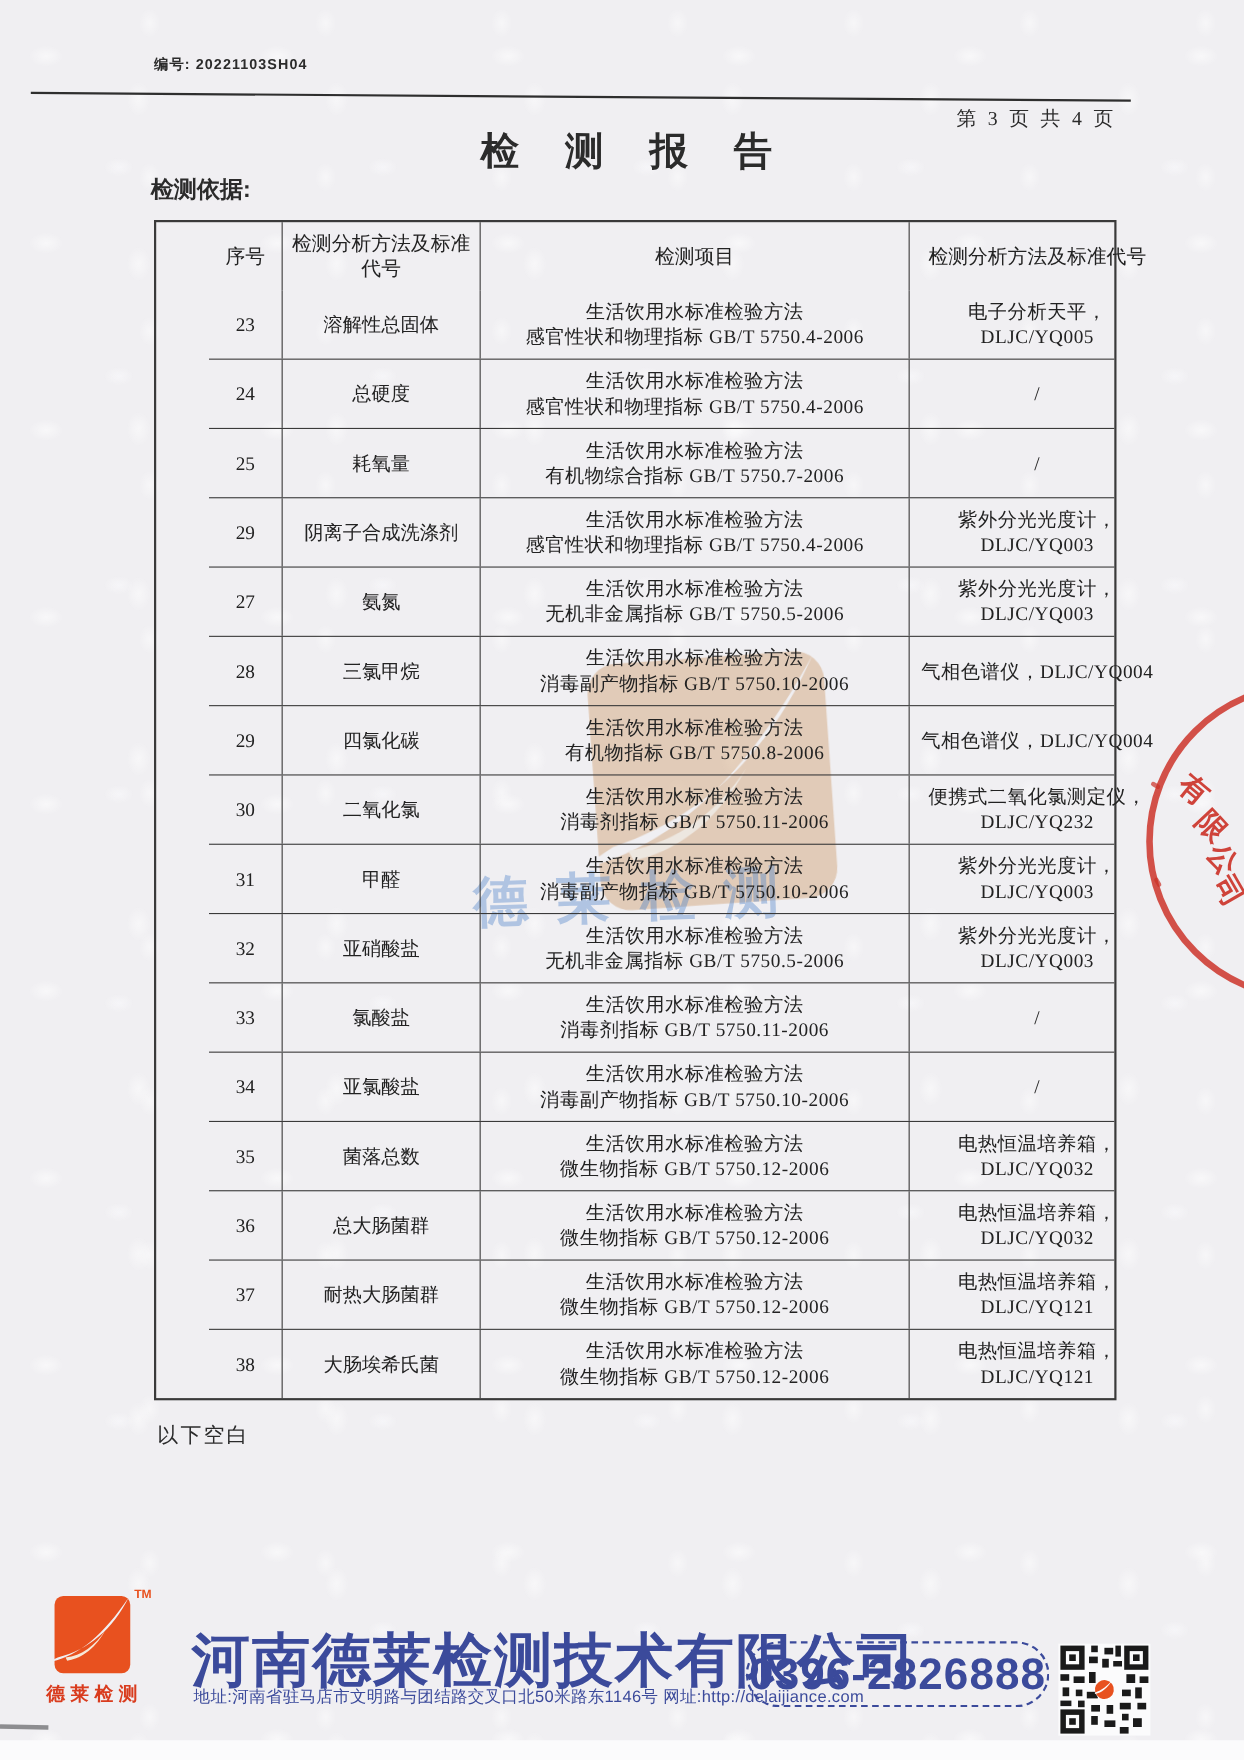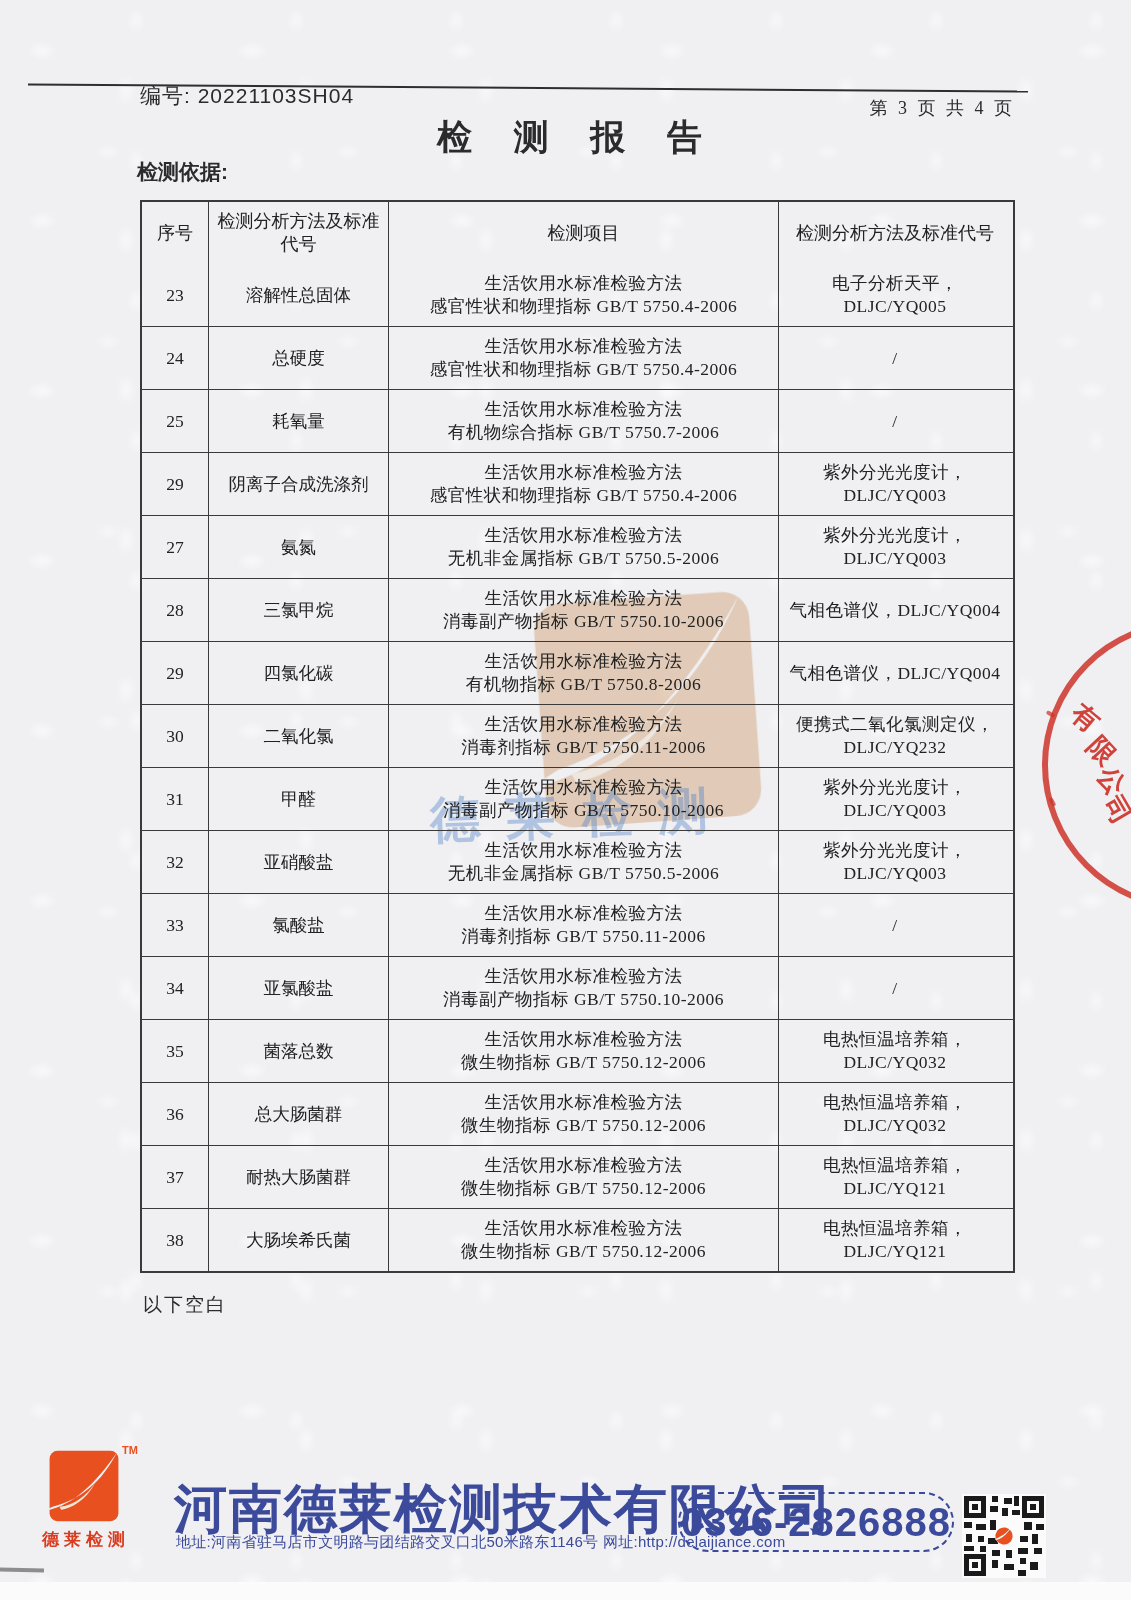--- a/index.html
+++ b/index.html
@@ -15,33 +15,33 @@
       radial-gradient(ellipse 26px 16px at 20% 30%, rgba(255,255,255,.55), transparent 60%),
       radial-gradient(ellipse 18px 26px at 70% 60%, rgba(255,255,255,.5), transparent 60%),
       radial-gradient(ellipse 22px 14px at 45% 80%, rgba(252,252,255,.5), transparent 60%),
       radial-gradient(ellipse 16px 22px at 85% 15%, rgba(255,255,255,.45), transparent 60%);
     background-size:210px 170px,180px 150px,240px 190px,160px 140px;
   }
   .abs{position:absolute;}
   .ink{color:#2b2b2b;}
 
   .doc-number{top:50px;left:140px;font-family:"Liberation Sans","DejaVu Sans",sans-serif;
-    font-weight:normal;font-size:21px;letter-spacing:1px;margin-top:32px;}
+    font-weight:bold;font-size:13px;letter-spacing:1px;}
   .top-rule{top:87px;left:28px;width:1000px;height:2px;background:#2e2e2e;transform:rotate(.4deg);}
   .page-indicator{top:96px;left:140px;width:875px;text-align:right;font-size:18px;letter-spacing:3px;}
   .report-title{top:114px;left:140px;width:875px;text-align:center;
     font-family:"Liberation Sans","DejaVu Sans",sans-serif;font-weight:bold;
     font-size:35px;letter-spacing:16px;}
   .basis-label{top:158px;left:137px;font-family:"Liberation Sans","DejaVu Sans",sans-serif;
     font-weight:bold;font-size:21px;}
 
   
   .tbl{top:200px;left:140px;width:875px;border:2px solid #3a3a3a;box-sizing:border-box;
     background:transparent;}
-  .trow{display:grid;grid-template-columns:66px 180px 390px 233px;}
+  .trow{display:grid;grid-template-columns:66px 180px 390px 233px;margin-left:48px;}
   .trow + .trow{border-top:1.6px solid #3a3a3a;}
   .cell{min-height:62px;display:flex;flex-direction:column;align-items:center;justify-content:center;
     text-align:center;font-size:17.5px;line-height:23px;color:#222;padding:2px 4px;box-sizing:border-box;}
   .cell + .cell{border-left:1.6px solid #3a3a3a;}
   .thead .cell{min-height:62px;font-size:18px;}
   .mono-code{letter-spacing:.5px;}
 
   .below-blank{top:1292px;left:143px;font-size:19px;letter-spacing:2px;}
 
   

